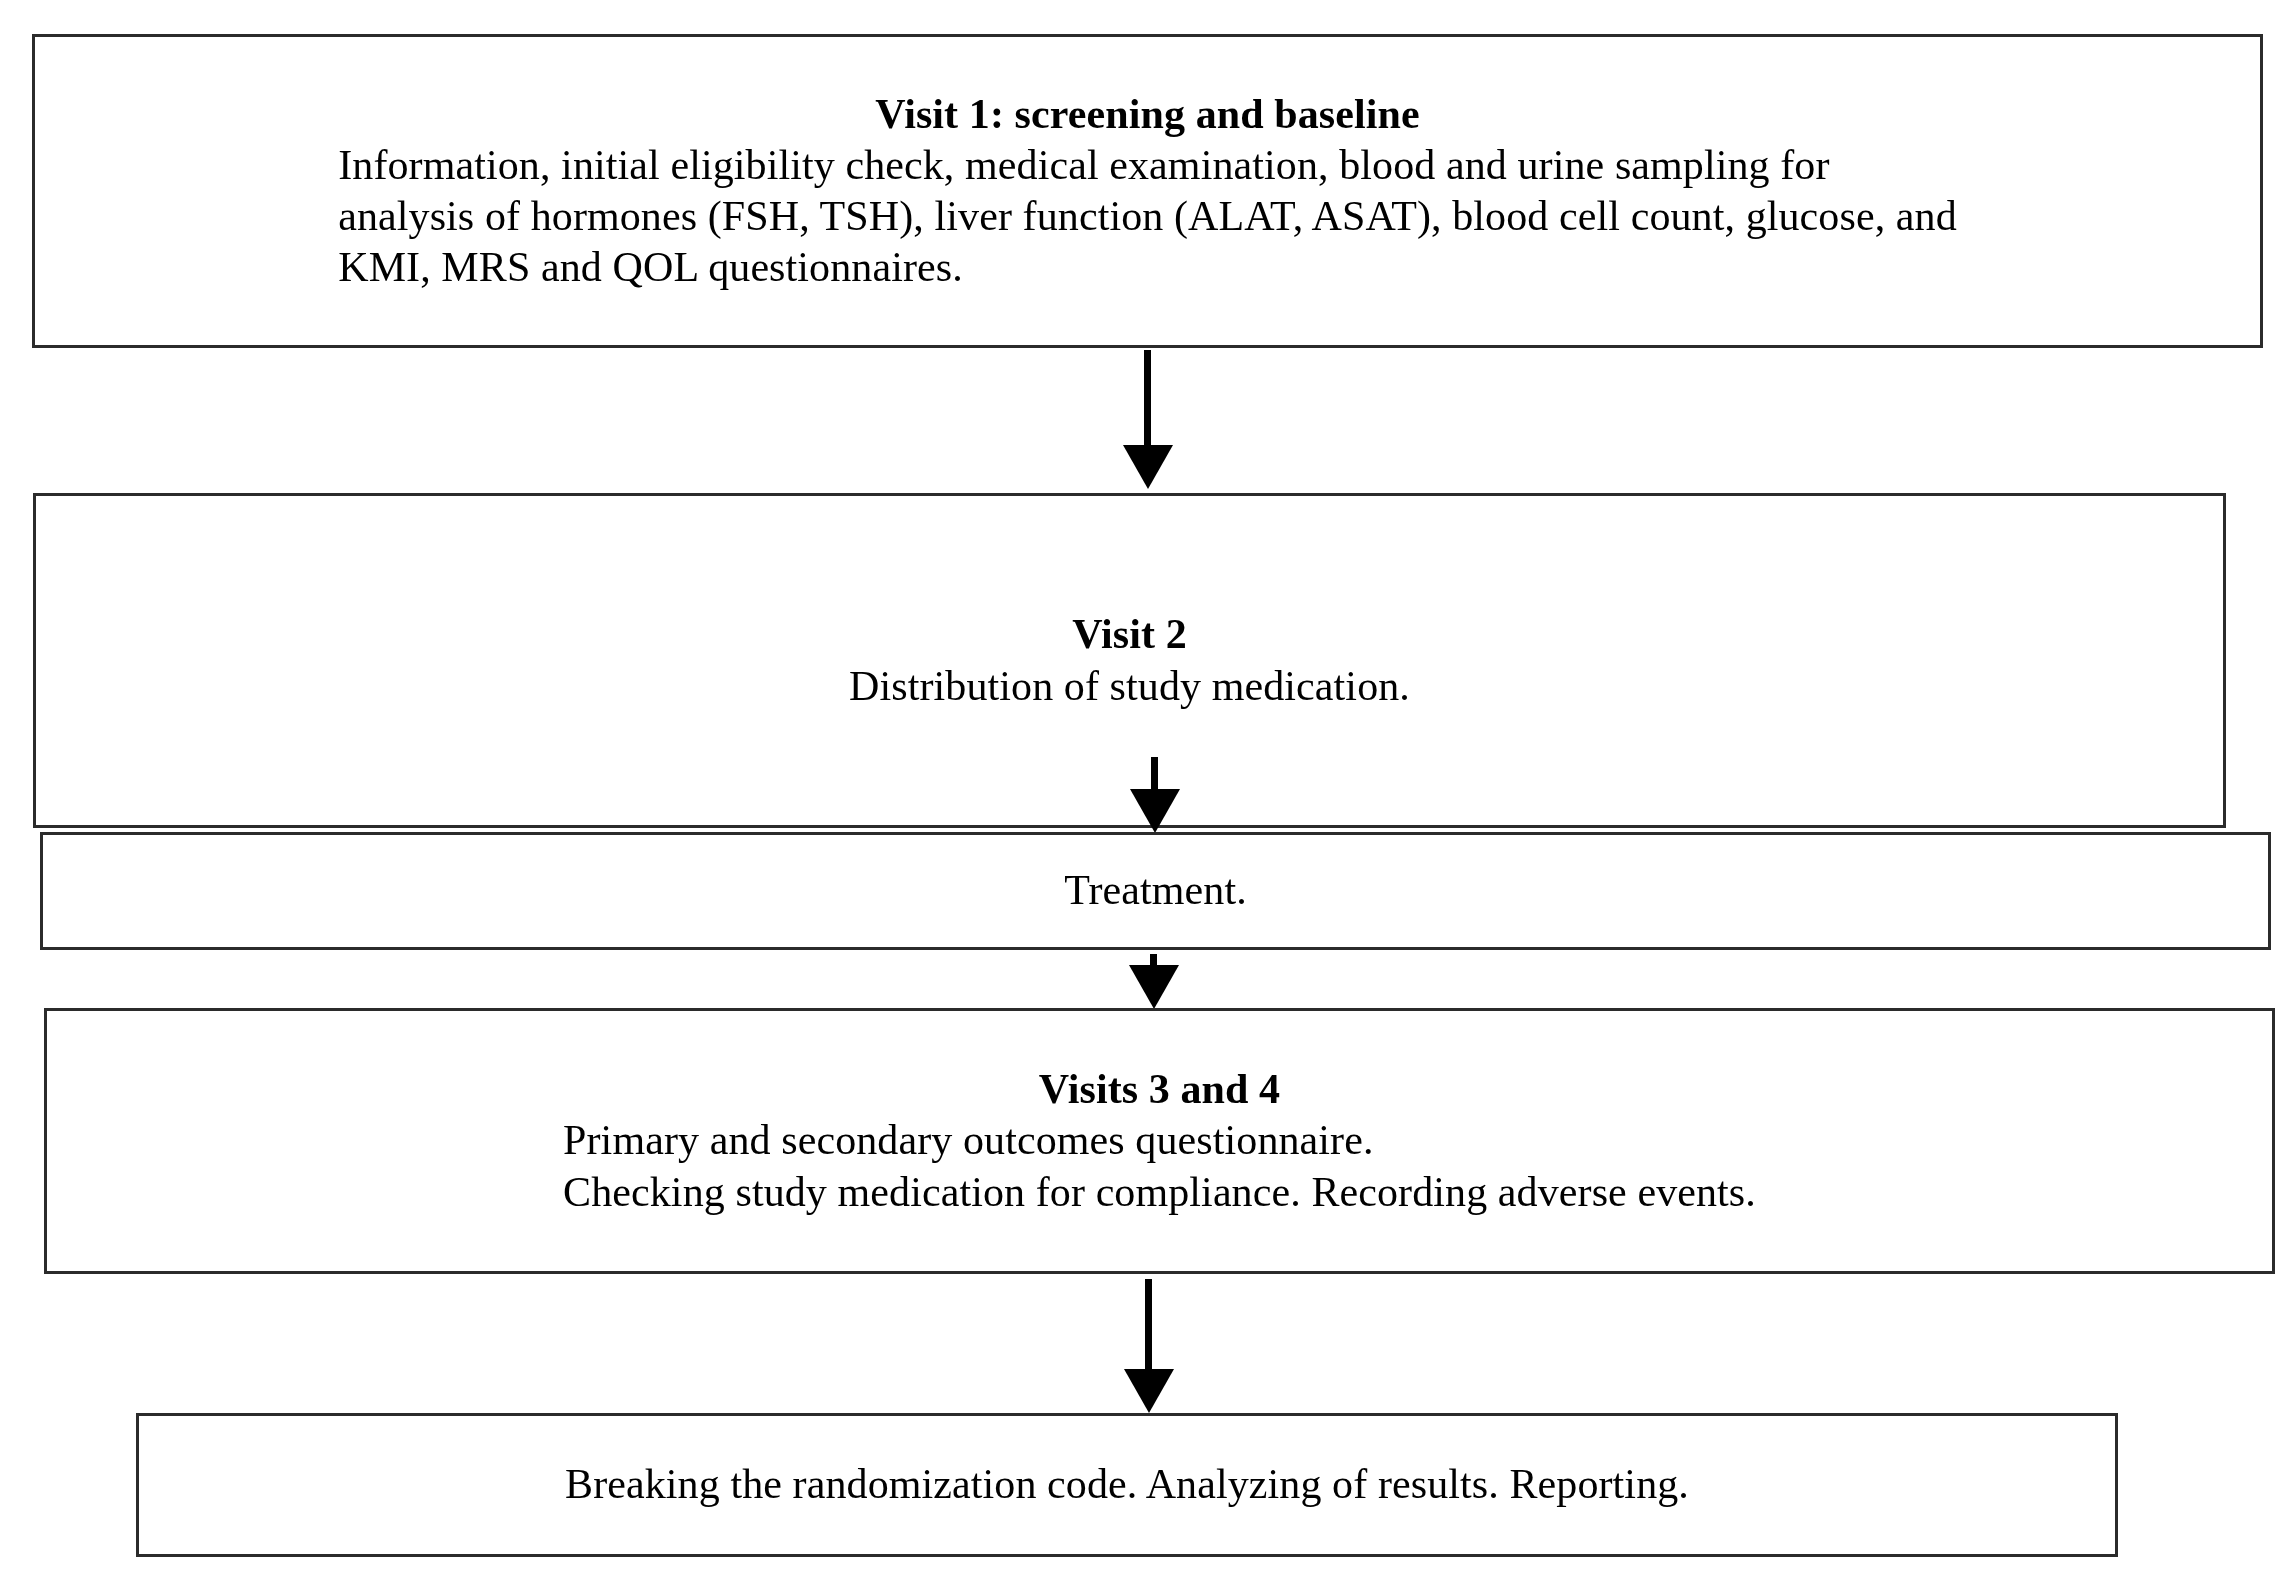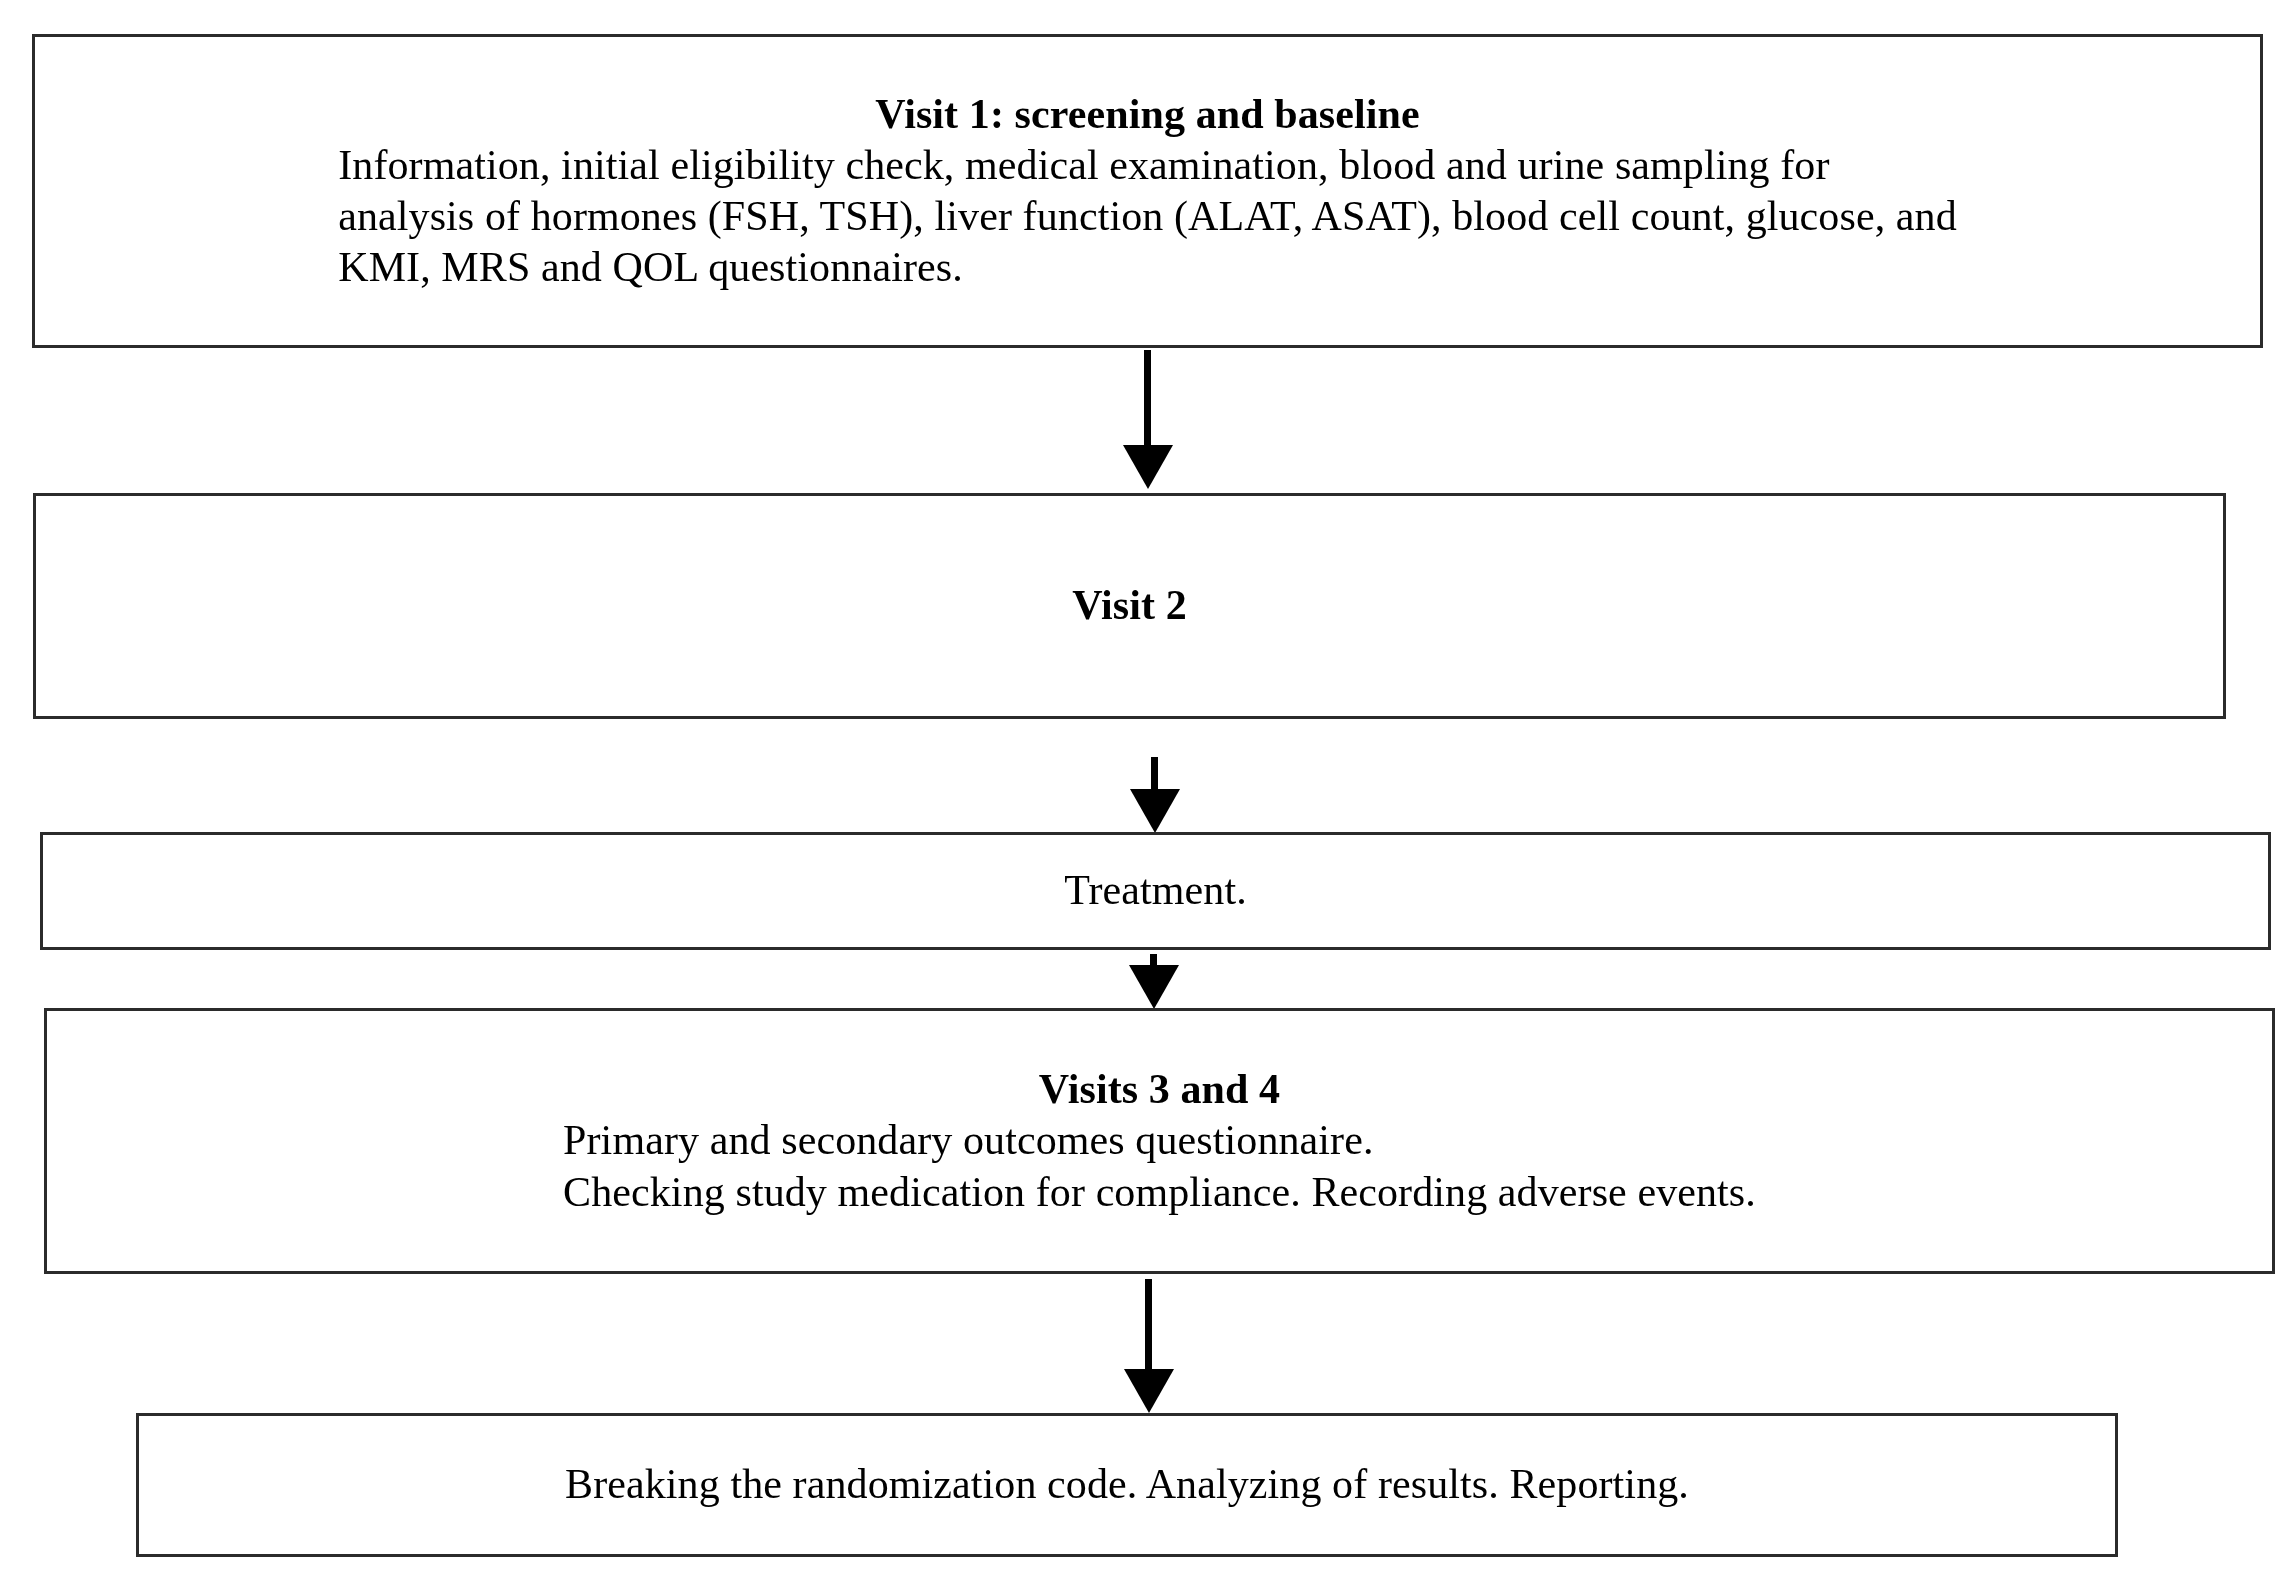--- a/index.html
+++ b/index.html
@@ -74,21 +74,21 @@
     width: 0;
     height: 0;
     border-left: 25px solid transparent;
     border-right: 25px solid transparent;
     border-top: 44px solid #000000;
     margin-top: -1.4px;
   }
 
   
   #box-visit1      { left: 32px;  top: 34px;   width: 2231px; height: 314px; }
-  #box-visit2      { left: 33px;  top: 493px;  width: 2193px; height: 226px; }
+  #box-visit2      { left: 33px;  top: 493px;  width: 2193px; height: 335px; }
   #box-treatment   { left: 32px;  top: 832px; width: 2231px; height: 118px; margin-left: 8px; }
   #box-visit34     { left: 44px;  top: 1008px; width: 2231px; height: 266px; }
   #box-final       { left: 136px; top: 1413px; width: 1982px; height: 144px; }
 
   #arrow-1 { left: 1122px; top: 350px;  width: 51px; height: 139px; }
   #arrow-2 { left: 1129px; top: 757px; width: 51px; height: 76px; }
   #arrow-3 { left: 1128px; top: 954px; width: 51px; height: 55px;  }
   #arrow-4 { left: 1123px; top: 1279px; width: 51px; height: 134px; }
 </style>
 </head>
@@ -106,20 +106,21 @@
   </div>
 
   <div class="arrow" id="arrow-1">
     <div class="shaft"></div>
     <div class="head"></div>
   </div>
 
   <div class="flow-box" id="box-visit2">
     <div class="box-title">Visit 2</div>
     <div class="box-body">
+      <div class="box-line">Distribution of study medication.</div>
     </div>
   </div>
 
   <div class="arrow" id="arrow-2">
     <div class="shaft"></div>
     <div class="head"></div>
   </div>
 
   <div class="flow-box" id="box-treatment">
     <div class="box-body">

